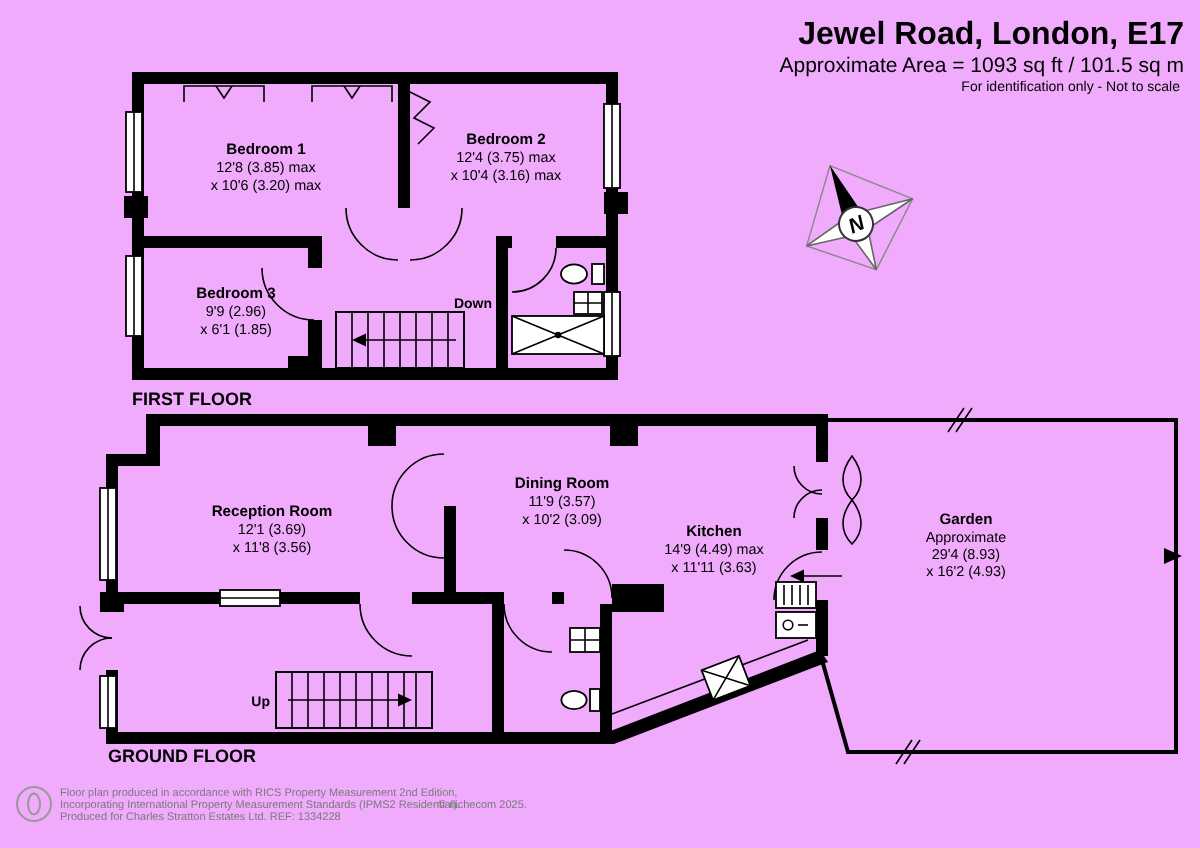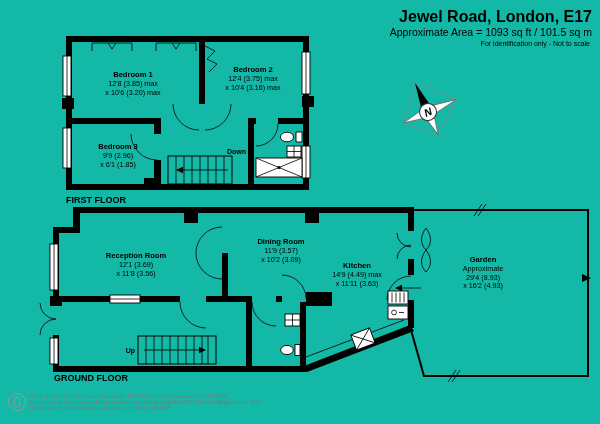--- a/index.html
+++ b/index.html
@@ -1,16 +1,16 @@
 <!DOCTYPE html>
 <html><head>
 <meta charset="utf-8">
 <style>
   html,body{margin:0;padding:0;background:#fff;}
-  #stage{position:relative;width:600px;height:424px;background:#14b8a6;overflow:hidden;}
+  #stage{position:relative;width:600px;height:424px;background:#f0abfc;overflow:hidden;}
   svg{position:absolute;left:0;top:0;}
   .wall{fill:#000;stroke:none;}
   .tl{fill:none;stroke:#000;stroke-width:1;}
   .arc{fill:none;stroke:#000;stroke-width:0.8;}
   .win{fill:#fff;stroke:#000;stroke-width:0.9;}
   .fix{fill:#fff;stroke:#000;stroke-width:0.9;}
   .thin{fill:none;stroke:#000;stroke-width:0.8;}
   text{font-family:"Liberation Sans",sans-serif;fill:#000;}
   .t-title{font-size:16px;font-weight:bold;}
   .t-area{font-size:10.5px;}

